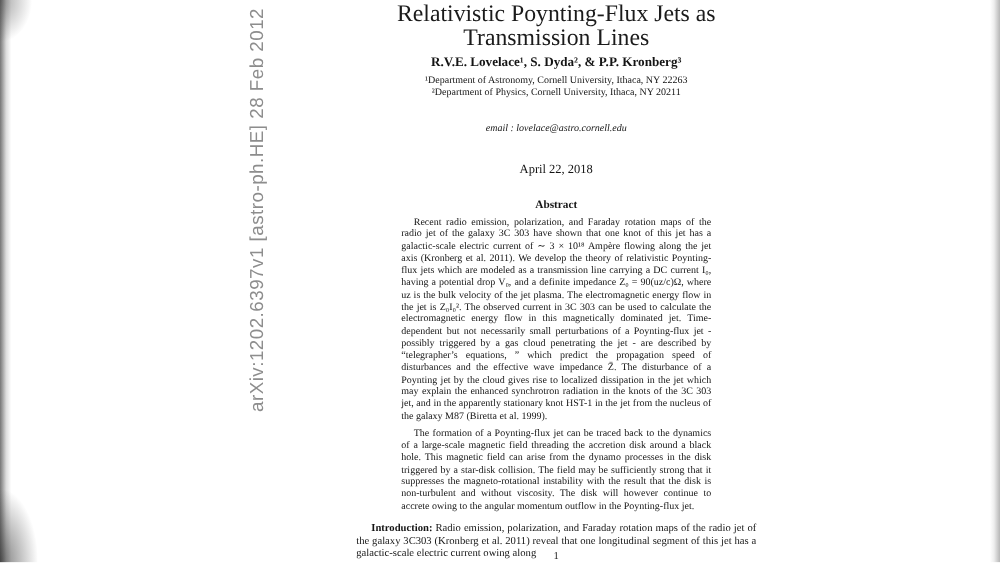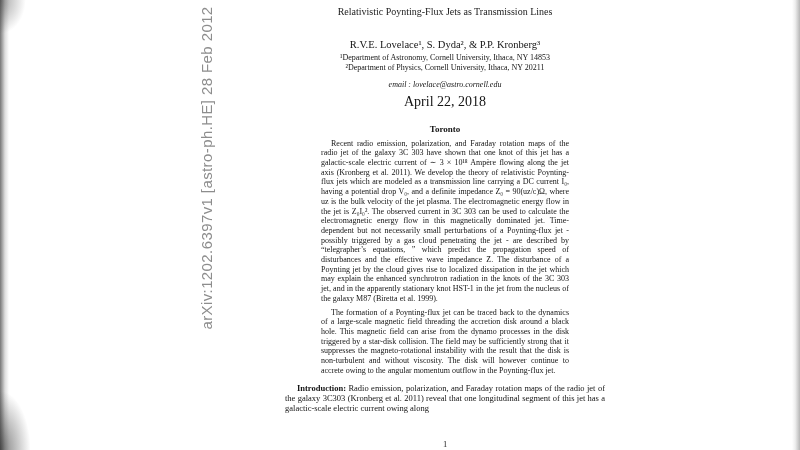--- a/index.html
+++ b/index.html
@@ -17,25 +17,25 @@
 
   .arxiv-stamp{
     position:absolute;left:206px;top:168px;
     transform:translate(-50%,-50%) rotate(-90deg);
     white-space:nowrap;
     font-family:"Liberation Sans","DejaVu Sans",sans-serif;
     font-size:15px;letter-spacing:0.4px;color:#8d8d8d;
   }
 
   .paper{position:absolute;left:285px;top:0;width:320px;text-align:center;}
-  .title{font-size:10px;line-height:19px;font-weight:normal;margin:2px -8px 0;color:#1b1b1b;}
-  .authors{margin-top:18px;font-size:10.5px;line-height:12px;}
+  .title{font-size:19px;line-height:19px;font-weight:normal;margin:2px -8px 0;color:#1b1b1b;}
+  .authors{margin-top:5px;font-size:10.5px;line-height:12px;font-weight:bold;}
   .affils{margin-top:2px;font-size:8px;line-height:10.3px;}
-  .email{font-style:italic;margin-top:6px;font-size:8px;line-height:10px;}
-  .date{margin-top:6px;font-size:14px;line-height:12px;}
+  .email{font-style:italic;margin-top:18px;font-size:8px;line-height:10px;}
+  .date{margin-top:22px;font-size:10px;line-height:12px;}
   .abs-head{margin-top:16px;font-size:9px;font-weight:bold;line-height:11px;}
   .abstract{margin:4px 32px 0;text-align:justify;font-size:8px;line-height:9.7px;}
   .abstract p{margin:4px;text-indent:10px;}
   .intro{margin:8px 0 0;text-align:justify;font-size:8.5px;line-height:10px;text-indent:12px;}
   .intro .lead{font-weight:bold;}
   .pagenum{position:absolute;left:285px;width:320px;top:439px;text-align:center;font-size:8.5px;color:#222;}
 </style>
 </head>
 <body>
 
@@ -46,28 +46,28 @@
   <div class="corner corner-bl"></div>
 
   <div class="arxiv-stamp">arXiv:1202.6397v1  [astro-ph.HE]  28 Feb 2012</div>
 
   <main class="paper">
     <h1 class="title">Relativistic Poynting-Flux Jets as Transmission Lines</h1>
 
     <div class="authors">R.V.E. Lovelace¹, S. Dyda², &amp; P.P. Kronberg³</div>
 
     <div class="affils">
-      <div>¹Department of Astronomy, Cornell University, Ithaca, NY 14853</div>
+      <div>¹Department of Astronomy, Cornell University, Ithaca, NY 22263</div>
       <div>²Department of Physics, Cornell University, Ithaca, NY 20211</div>
       <div class="email">email : lovelace@astro.cornell.edu</div>
     </div>
 
     <div class="date">April 22, 2018</div>
 
-    <div class="abs-head">Toronto</div>
+    <div class="abs-head">Abstract</div>
 
     <div class="abstract">
       <p>Recent radio emission, polarization, and Faraday rotation maps of the radio jet of the galaxy 3C 303 have shown that one knot of this jet has a galactic-scale electric current of ∼ 3 × 10¹⁸ Ampère flowing along the jet axis (Kronberg et al. 2011). We develop the theory of relativistic Poynting-flux jets which are modeled as a transmission line carrying a DC current I₀, having a potential drop V₀, and a definite impedance Z₀ = 90(uz/c)Ω, where uz is the bulk velocity of the jet plasma. The electromagnetic energy flow in the jet is Z₀I₀². The observed current in 3C 303 can be used to calculate the electromagnetic energy flow in this magnetically dominated jet. Time-dependent but not necessarily small perturbations of a Poynting-flux jet - possibly triggered by a gas cloud penetrating the jet - are described by “telegrapher’s equations, ” which predict the propagation speed of disturbances and the effective wave impedance Z̄. The disturbance of a Poynting jet by the cloud gives rise to localized dissipation in the jet which may explain the enhanced synchrotron radiation in the knots of the 3C 303 jet, and in the apparently stationary knot HST-1 in the jet from the nucleus of the galaxy M87 (Biretta et al. 1999).</p>
       <p>The formation of a Poynting-flux jet can be traced back to the dynamics of a large-scale magnetic field threading the accretion disk around a black hole. This magnetic field can arise from the dynamo processes in the disk triggered by a star-disk collision. The field may be sufficiently strong that it suppresses the magneto-rotational instability with the result that the disk is non-turbulent and without viscosity. The disk will however continue to accrete owing to the angular momentum outflow in the Poynting-flux jet.</p>
     </div>
 
     <p class="intro"><span class="lead">Introduction:</span><span> Radio emission, polarization, and Faraday rotation maps of the radio jet of the galaxy 3C303 (Kronberg et al. 2011) reveal that one longitudinal segment of this jet has a galactic-scale electric current owing along</span></p>
   </main>
 
   <div class="pagenum">1</div>

